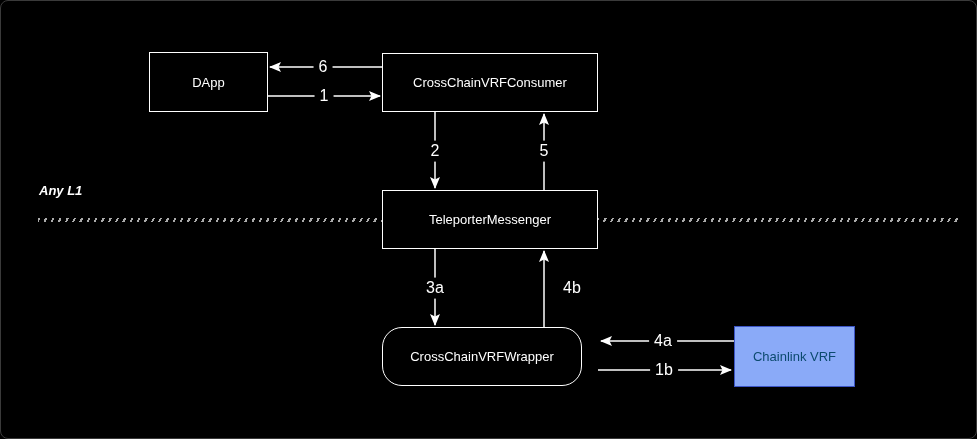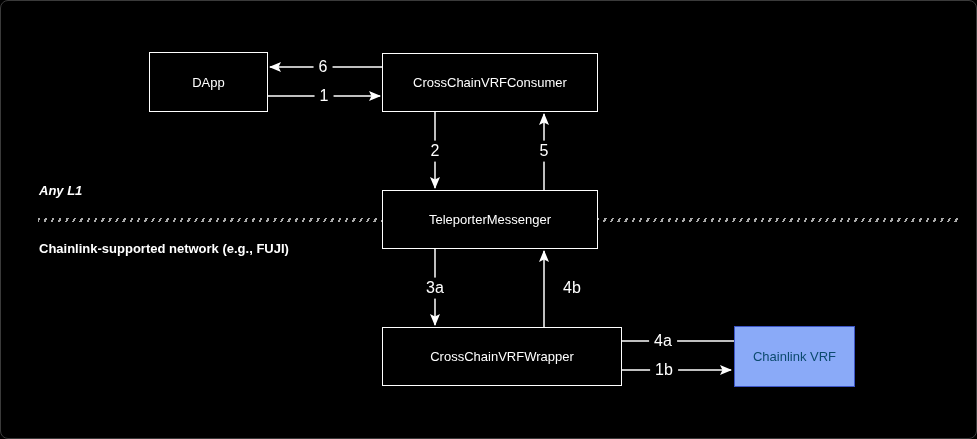--- a/index.html
+++ b/index.html
@@ -37,21 +37,21 @@
     color: #ffffff;
     display: flex;
     align-items: center;
     justify-content: center;
     font-size: 13px;
     text-align: center;
   }
   .node-dapp      { left: 148px; top: 51px;  width: 119px; height: 60px; }
   .node-consumer  { left: 381px; top: 52px;  width: 216px; height: 59px; }
   .node-teleporter{ left: 381px; top: 189px; width: 216px; height: 59px; }
-  .node-wrapper   { left: 381px; top: 326px; width: 240px; height: 59px; }
+  .node-wrapper   { left: 381px; top: 326px; width: 200px; height: 59px; border-radius: 20px; }
   .node-chainlink {
     left: 733px; top: 325px; width: 121px; height: 61px;
     background: #8aaaf8;
     border: 1.5px solid #3c55c6;
     color: #0c4a6e;
   }
   .region-label {
     position: absolute;
     left: 38px;
     color: #ffffff;
@@ -82,21 +82,20 @@
   line.edge { stroke: #ffffff; stroke-width: 1.5; }
 </style>
 </head>
 <body>
 
 <div class="canvas">
 
   <div class="divider"></div>
 
   <div class="region-label top">Any L1</div>
-  <div class="region-label bottom">Chainlink-supported network (e.g., FUJI)</div>
 
   <svg class="edges-layer" width="977" height="439" viewBox="0 0 977 439" xmlns="http://www.w3.org/2000/svg">
     <defs>
       <marker id="arw" viewBox="0 0 12 10" refX="11" refY="5" markerWidth="12" markerHeight="10" markerUnits="userSpaceOnUse" orient="auto">
         <path d="M0,0 L12,5 L0,10 L2.5,5 z" fill="#ffffff"></path>
       </marker>
     </defs>
     <line class="edge" x1="381" y1="66" x2="269" y2="66" marker-end="url(#arw)"></line>
     <line class="edge" x1="267" y1="95" x2="379" y2="95" marker-end="url(#arw)"></line>
     <line class="edge" x1="434" y1="111" x2="434" y2="187" marker-end="url(#arw)"></line>

